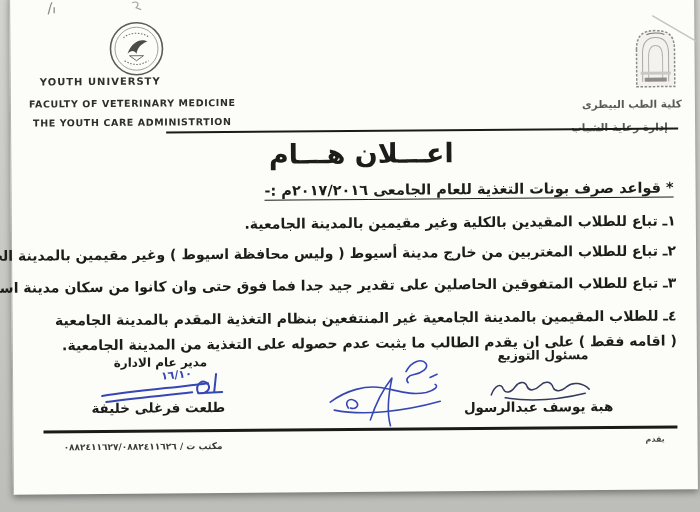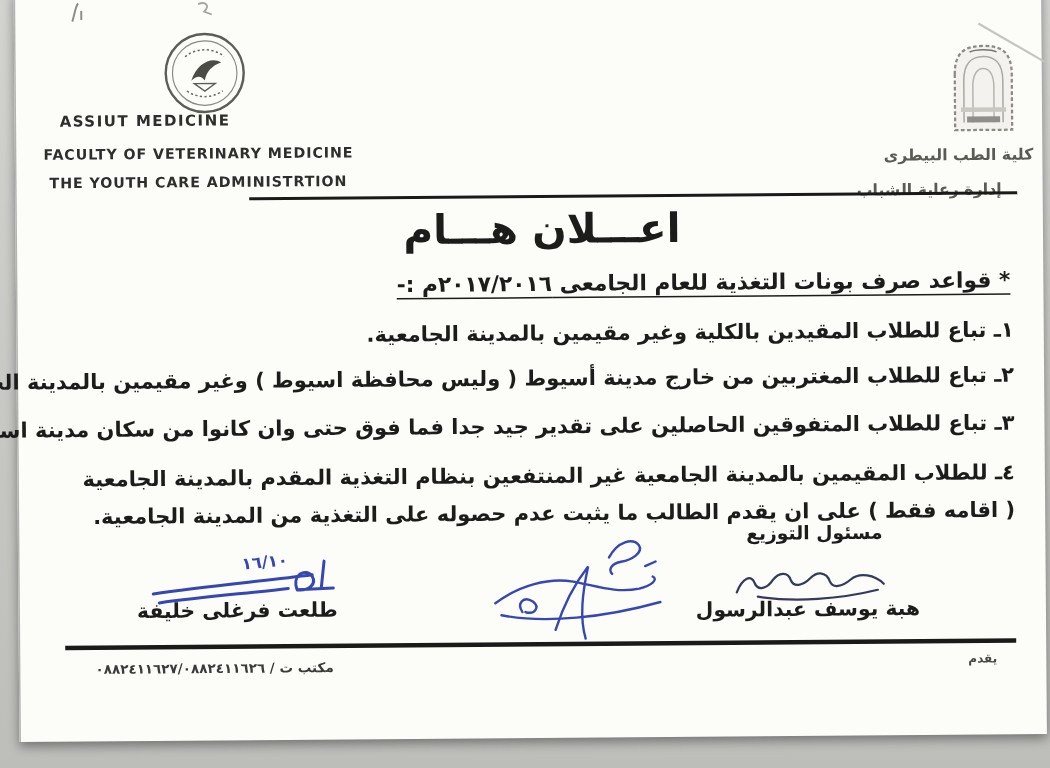--- a/index.html
+++ b/index.html
@@ -40,33 +40,33 @@
     </svg>
 
     <svg class="abs" style="left:97px;top:26px;" width="58" height="58" viewBox="0 0 58 58">
       <circle cx="29" cy="29" r="26" fill="none" stroke="#5d5d58" stroke-width="1.6"></circle>
       <circle cx="29" cy="29" r="21.5" fill="none" stroke="#8a8a84" stroke-width="0.8"></circle>
       <path d="M20,34 C24,22 34,18 40,22 C34,24 30,28 29,34 C27,31 24,30 20,34 Z" fill="#4c4c47"></path>
       <path d="M22,36 L36,36 L29,41 Z" fill="none" stroke="#5d5d58" stroke-width="0.9"></path>
       <path d="M16,18 C23,12 35,12 42,18" stroke="#6a6a64" fill="none" stroke-width="1" stroke-dasharray="1.5,1.6"></path>
       <path d="M17,41 C25,46 33,46 41,41" stroke="#6a6a64" fill="none" stroke-width="1" stroke-dasharray="1.5,1.6"></path>
     </svg>
-    <div class="abs eng" style="left:29px;top:82px;font-size:10px;">ASSIUT MEDICINE</div>
+    <div class="abs eng" style="left:29px;top:82px;font-size:10px;">YOUTH UNIVERSTY</div>
     <div class="abs eng" style="left:18px;top:104px;font-size:9.5px;letter-spacing:.6px;">FACULTY OF VETERINARY MEDICINE</div>
     <div class="abs eng" style="left:22px;top:123px;font-size:9.5px;letter-spacing:.6px;">THE YOUTH CARE ADMINISTRTION</div>
 
     <svg class="abs" style="left:622px;top:38px;" width="46" height="62" viewBox="0 0 46 62">
       <path d="M4,22 C4,6 12,3 23,3 C34,3 42,6 42,22 L42,59 L4,59 Z" fill="#f3f2ee" stroke="#8b8b85" stroke-width="1.5" stroke-dasharray="2.5,1.6"></path>
       <path d="M10,54 L10,26 C10,14 16,10 23,10 C30,10 36,14 36,26 L36,54" fill="none" stroke="#a9a8a2" stroke-width="1"></path>
       <path d="M16,54 L16,30 C16,22 19,18 23,18 C27,18 30,22 30,30 L30,54" fill="none" stroke="#b5b4ae" stroke-width="1"></path>
       <rect x="8" y="44" width="30" height="3" fill="#c9c8c2"></rect>
       <rect x="12" y="50" width="22" height="4" fill="#8f8e88"></rect>
       <path d="M14,7 C18,5 28,5 32,7" stroke="#77766f" fill="none" stroke-width="1"></path>
     </svg>
-    <div class="abs ar ar-gray" style="left:564px;top:108px;width:114px;font-size:10.5px;text-align:right;">كلية الطب البيطرى</div>
+    <div class="abs ar ar-gray" style="left:564px;top:108px;width:114px;font-size:10.5px;text-align:center;">كلية الطب البيطرى</div>
     <div class="abs ar ar-gray" style="left:560px;top:131px;width:118px;font-size:10.5px;text-align:left;">إدارة رعاية الشباب</div>
 
     <div class="abs rule" style="left:155px;top:138px;width:512px;height:2px;"></div>
 
     <div class="abs ar title" style="left:230px;top:146px;width:240px;">اعـــلان هـــام</div>
 
     <div class="abs ar intro" style="right:22px;top:190px;">* قواعد صرف بونات التغذية للعام الجامعى ٢٠١٧/٢٠١٦م :-</div>
 
     <div class="abs ar item" style="right:20px;top:223px;">١ـ تباع للطلاب المقيدين بالكلية وغير مقيمين بالمدينة الجامعية.</div>
     <div class="abs ar item" style="right:20px;top:253px;">٢ـ تباع للطلاب المغتربين من خارج مدينة أسيوط ( وليس محافظة اسيوط ) وغير مقيمين بالمدينة الجامعية .</div>
@@ -86,20 +86,21 @@
       <g stroke="#3647b3" stroke-width="1.6" fill="none" stroke-linecap="round">
         <path d="M88,16 C94,5 104,3 108,8 C111,13 103,18 96,19 C90,20 87,24 90,27"></path>
         <path d="M112,22 L119,19"></path>
         <path d="M12,46 C28,34 48,29 64,32 C80,35 92,40 108,37 C116,35 121,31 117,29"></path>
         <path d="M52,64 C58,46 66,32 74,22 C70,40 68,56 72,70"></path>
         <path d="M30,52 C26,46 31,41 37,45 C42,49 38,54 32,52"></path>
         <path d="M16,54 C45,60 85,56 122,46"></path>
       </g>
     </svg>
 
+    <div class="abs ar sig-label" style="left:90px;top:362px;width:115px;font-size:12px;">مدير عام الادارة</div>
     <div class="abs ar pen-note" style="left:148px;top:375px;">١٦/١٠</div>
     <svg class="abs" style="left:83px;top:378px;" width="130" height="34" viewBox="0 0 130 34">
       <g stroke="#3647b3" stroke-width="2" fill="none" stroke-linecap="round">
         <path d="M102,22 C98,12 108,7 112,13 C115,18 110,23 102,22 L126,21"></path>
         <path d="M120,3 L118,21"></path>
         <path d="M6,24 C40,19 80,16 112,12"></path>
         <path d="M10,30 C40,26 70,24 96,21"></path>
       </g>
     </svg>
     <div class="abs ar sig-name" style="left:78px;top:406px;width:134px;">طلعت فرغلى خليفة</div>

